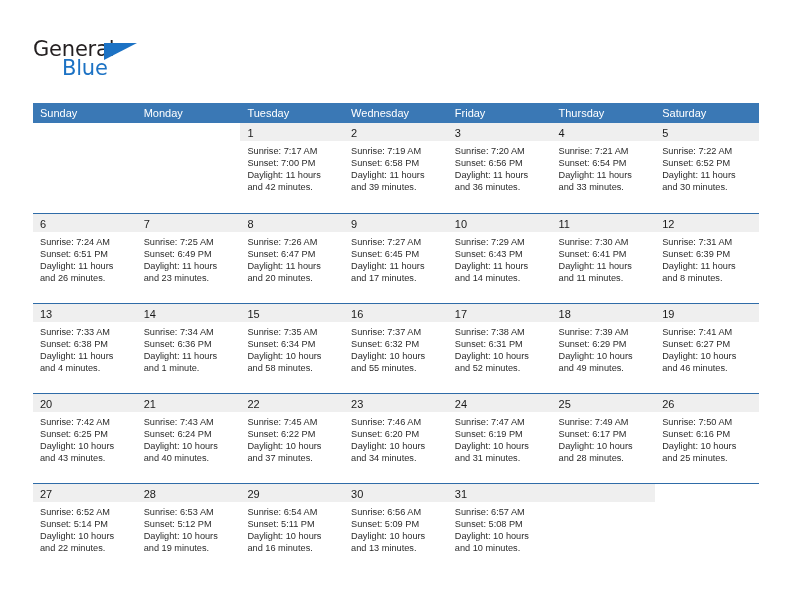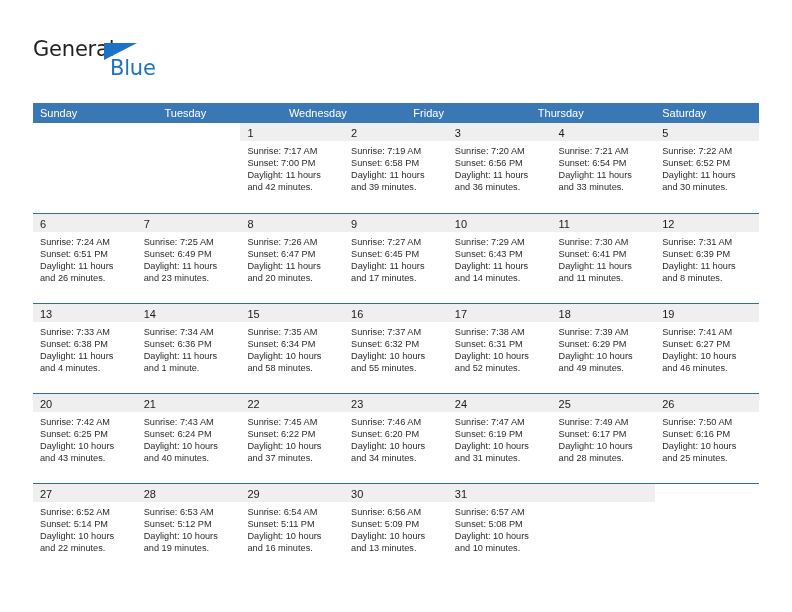--- a/index.html
+++ b/index.html
@@ -51,21 +51,20 @@
   }
   .logo-blue {
     position: absolute;
     left: 29px;
     top: 19px;
     font-size: 21px;
     letter-spacing: -0.2px;
     color: #1c72c4;
     line-height: 22px;
     font-family: "DejaVu Sans", sans-serif;
-    margin-left: 48px;
   }
   .logo-triangle {
     position: absolute;
     left: 71px;
     top: 5px;
     width: 0;
     height: 0;
     border-left: 33px solid #1c72c4;
     border-bottom: 17px solid transparent;
   }
@@ -186,20 +185,21 @@
       <span class="logo-blue">Blue</span>
     </div>
 
 
   </div>
 
   <div class="calendar">
 
     <div class="weekday-row" id="weekday-row">
         <div class="weekday">Sunday</div>
+        <div class="weekday">Monday</div>
         <div class="weekday">Tuesday</div>
         <div class="weekday">Wednesday</div>
         <div class="weekday">Friday</div>
         <div class="weekday">Thursday</div>
         <div class="weekday">Saturday</div>
       </div>
 
     <div id="weeks-container">
         <div class="week-row first">
           <div class="day-cell empty">

